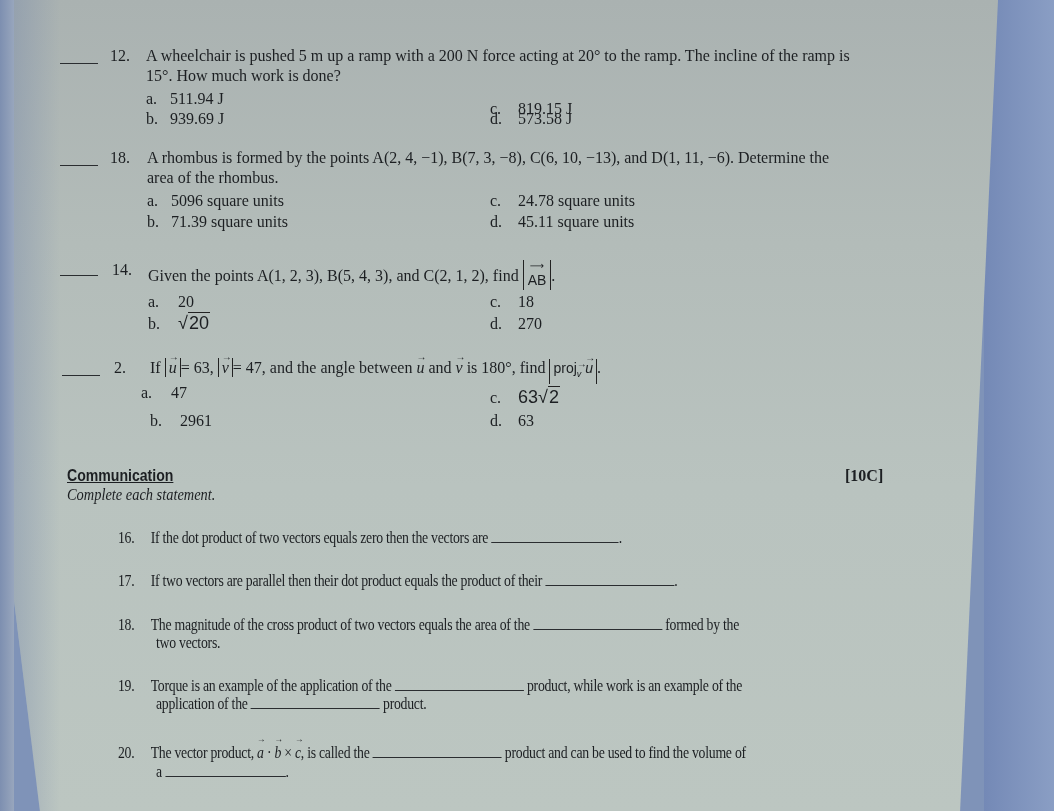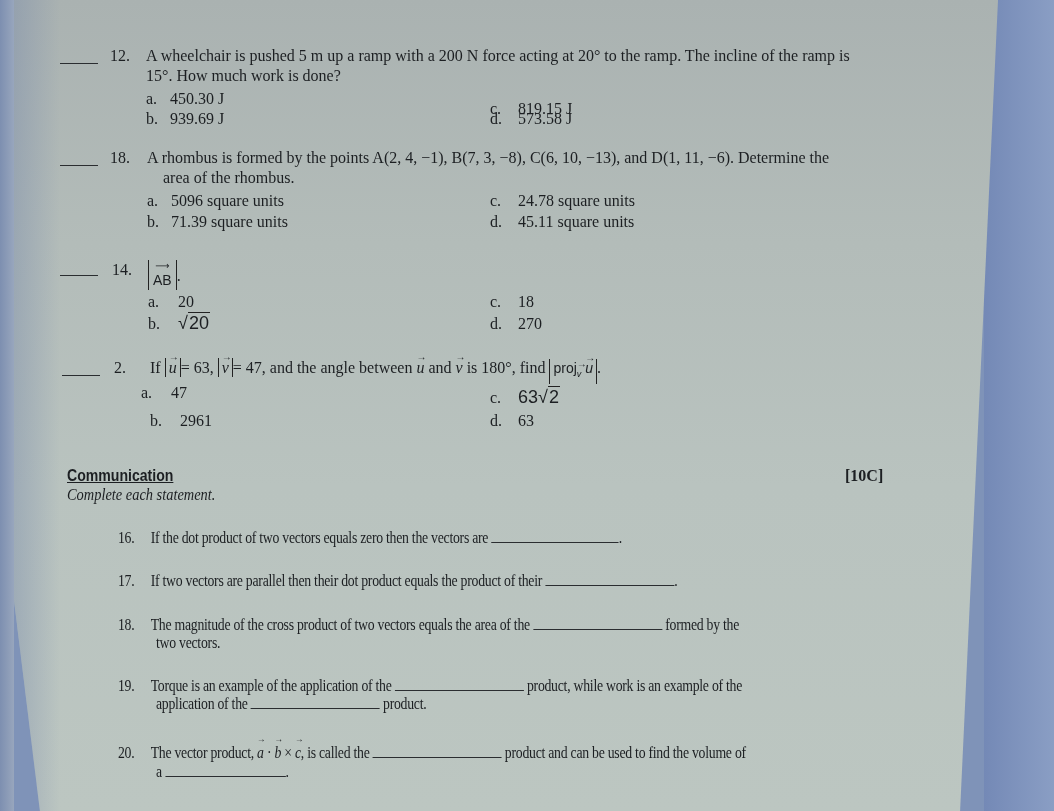--- a/index.html
+++ b/index.html
@@ -49,37 +49,38 @@
 <body>
 
 <div class="blue-right"></div>
 <div class="paper"></div>
 <div class="edge-left"></div>
 
 <div class="blank-pre" style="left:60px;top:63px;"></div>
 <div class="abs q" style="left:110px;top:46px;">12.</div>
 <div class="abs q" style="left:146px;top:46px;">A wheelchair is pushed 5 m up a ramp with a 200 N force acting at 20° to the ramp. The incline of the ramp is</div>
 <div class="abs q" style="left:146px;top:66px;">15°. How much work is done?</div>
-<div class="abs q" style="left:146px;top:89px;"><span class="opt-letter">a.</span><span>450.30 J</span></div>
+<div class="abs q" style="left:146px;top:89px;"><span class="opt-letter">a.</span><span>511.94 J</span></div>
 <div class="abs q" style="left:146px;top:109px;"><span class="opt-letter">b.</span><span>939.69 J</span></div>
 <div class="abs q" style="left:490px;top:99px;"><span class="opt-letter" style="width:28px">c.</span><span>819.15 J</span></div>
 <div class="abs q" style="left:490px;top:109px;"><span class="opt-letter" style="width:28px">d.</span><span>573.58 J</span></div>
 
 <div class="blank-pre" style="left:60px;top:165px;"></div>
 <div class="abs q" style="left:110px;top:148px;">18.</div>
 <div class="abs q" style="left:147px;top:148px;">A rhombus is formed by the points A(2, 4, −1), B(7, 3, −8), C(6, 10, −13), and D(1, 11, −6). Determine the</div>
-<div class="abs q" style="left:147px;top:168px;margin-left:16px;">area of the rhombus.</div>
+<div class="abs q" style="left:147px;top:168px;">area of the rhombus.</div>
 <div class="abs q" style="left:147px;top:191px;"><span class="opt-letter">a.</span><span>5096 square units</span></div>
 <div class="abs q" style="left:147px;top:212px;"><span class="opt-letter">b.</span><span>71.39 square units</span></div>
 <div class="abs q" style="left:490px;top:191px;"><span class="opt-letter" style="width:28px">c.</span><span>24.78 square units</span></div>
 <div class="abs q" style="left:490px;top:212px;"><span class="opt-letter" style="width:28px">d.</span><span>45.11 square units</span></div>
 
 <div class="blank-pre" style="left:60px;top:275px;"></div>
 <div class="abs q" style="left:112px;top:260px;">14.</div>
 <div class="abs q" style="left:148px;top:260px;">
+  <span>Given the points A(1, 2, 3), B(5, 4, 3), and C(2, 1, 2), find</span>
   <span class="ab-box" style="vertical-align:-4px;"><span class="arr">⟶</span><span>AB</span></span><span>.</span>
 </div>
 <div class="abs q" style="left:148px;top:292px;"><span class="opt-letter" style="width:30px">a.</span><span>20</span></div>
 <div class="abs q" style="left:148px;top:314px;"><span class="opt-letter" style="width:30px">b.</span><span class="sqrt">√<span class="rad">20</span></span></div>
 <div class="abs q" style="left:490px;top:292px;"><span class="opt-letter" style="width:28px">c.</span><span>18</span></div>
 <div class="abs q" style="left:490px;top:314px;"><span class="opt-letter" style="width:28px">d.</span><span>270</span></div>
 
 <div class="blank-pre" style="left:62px;top:375px;"></div>
 <div class="abs q" style="left:114px;top:358px;">2.</div>
 <div class="abs q" style="left:150px;top:358px;">

